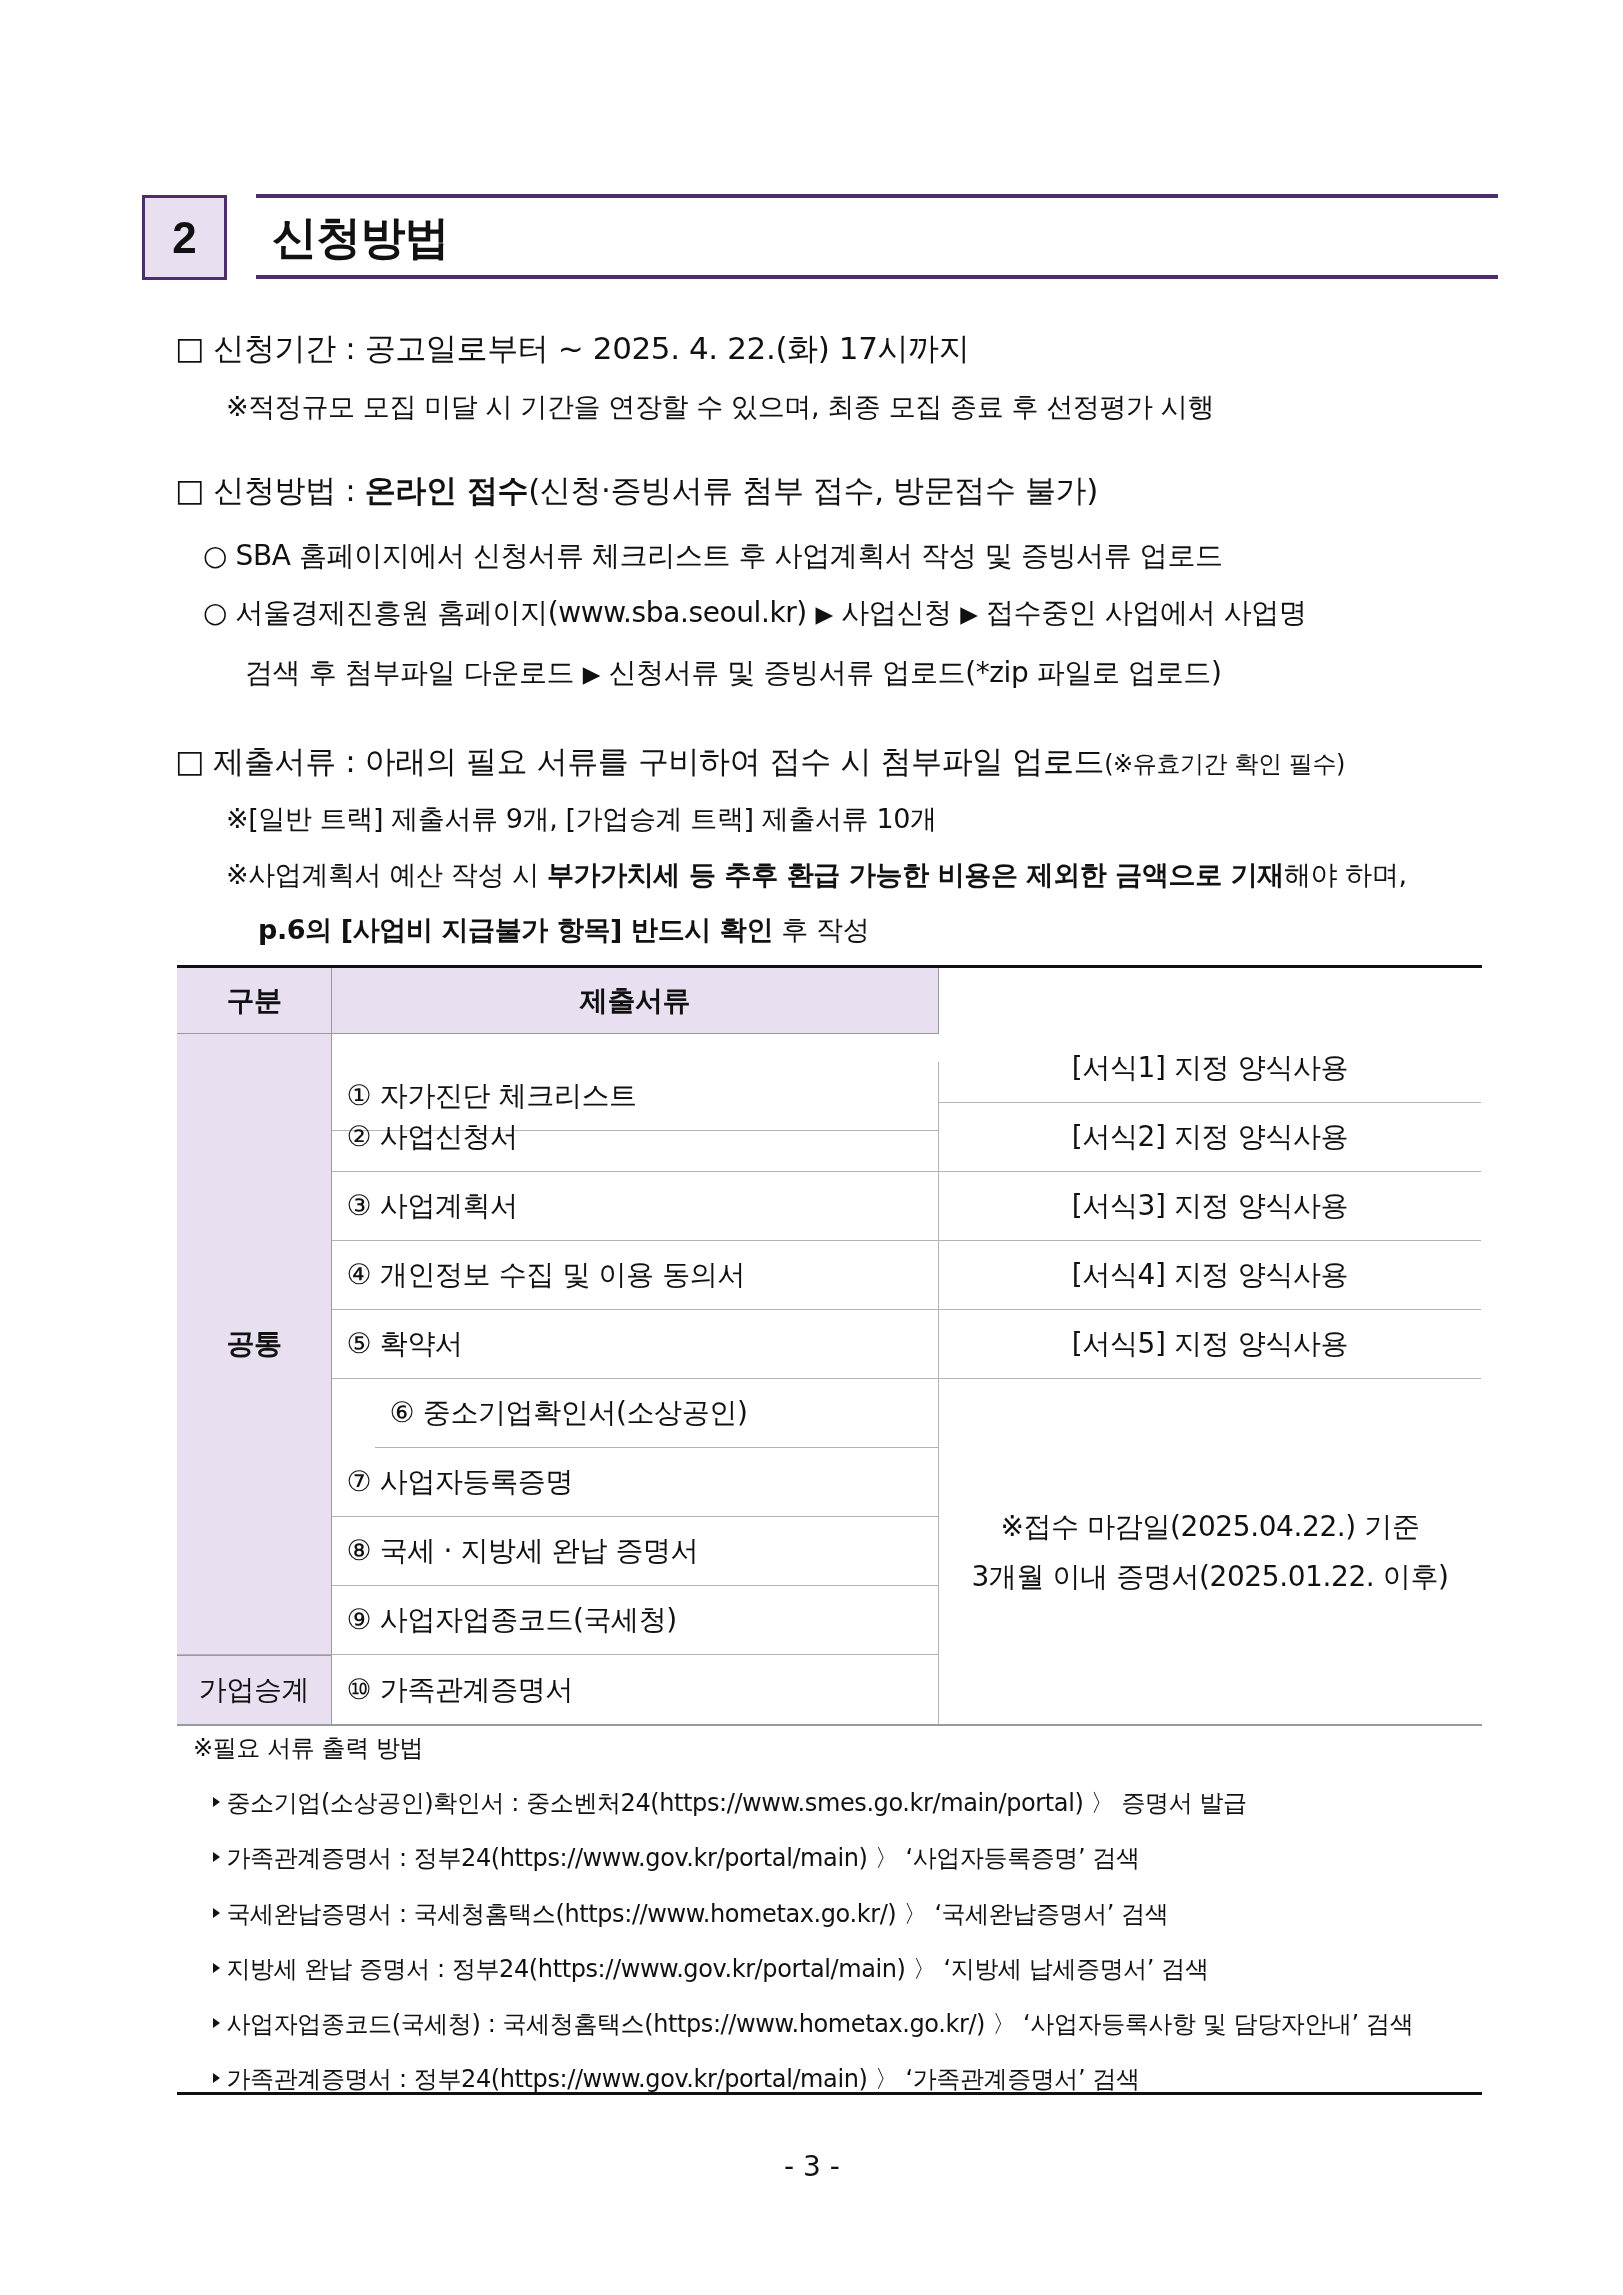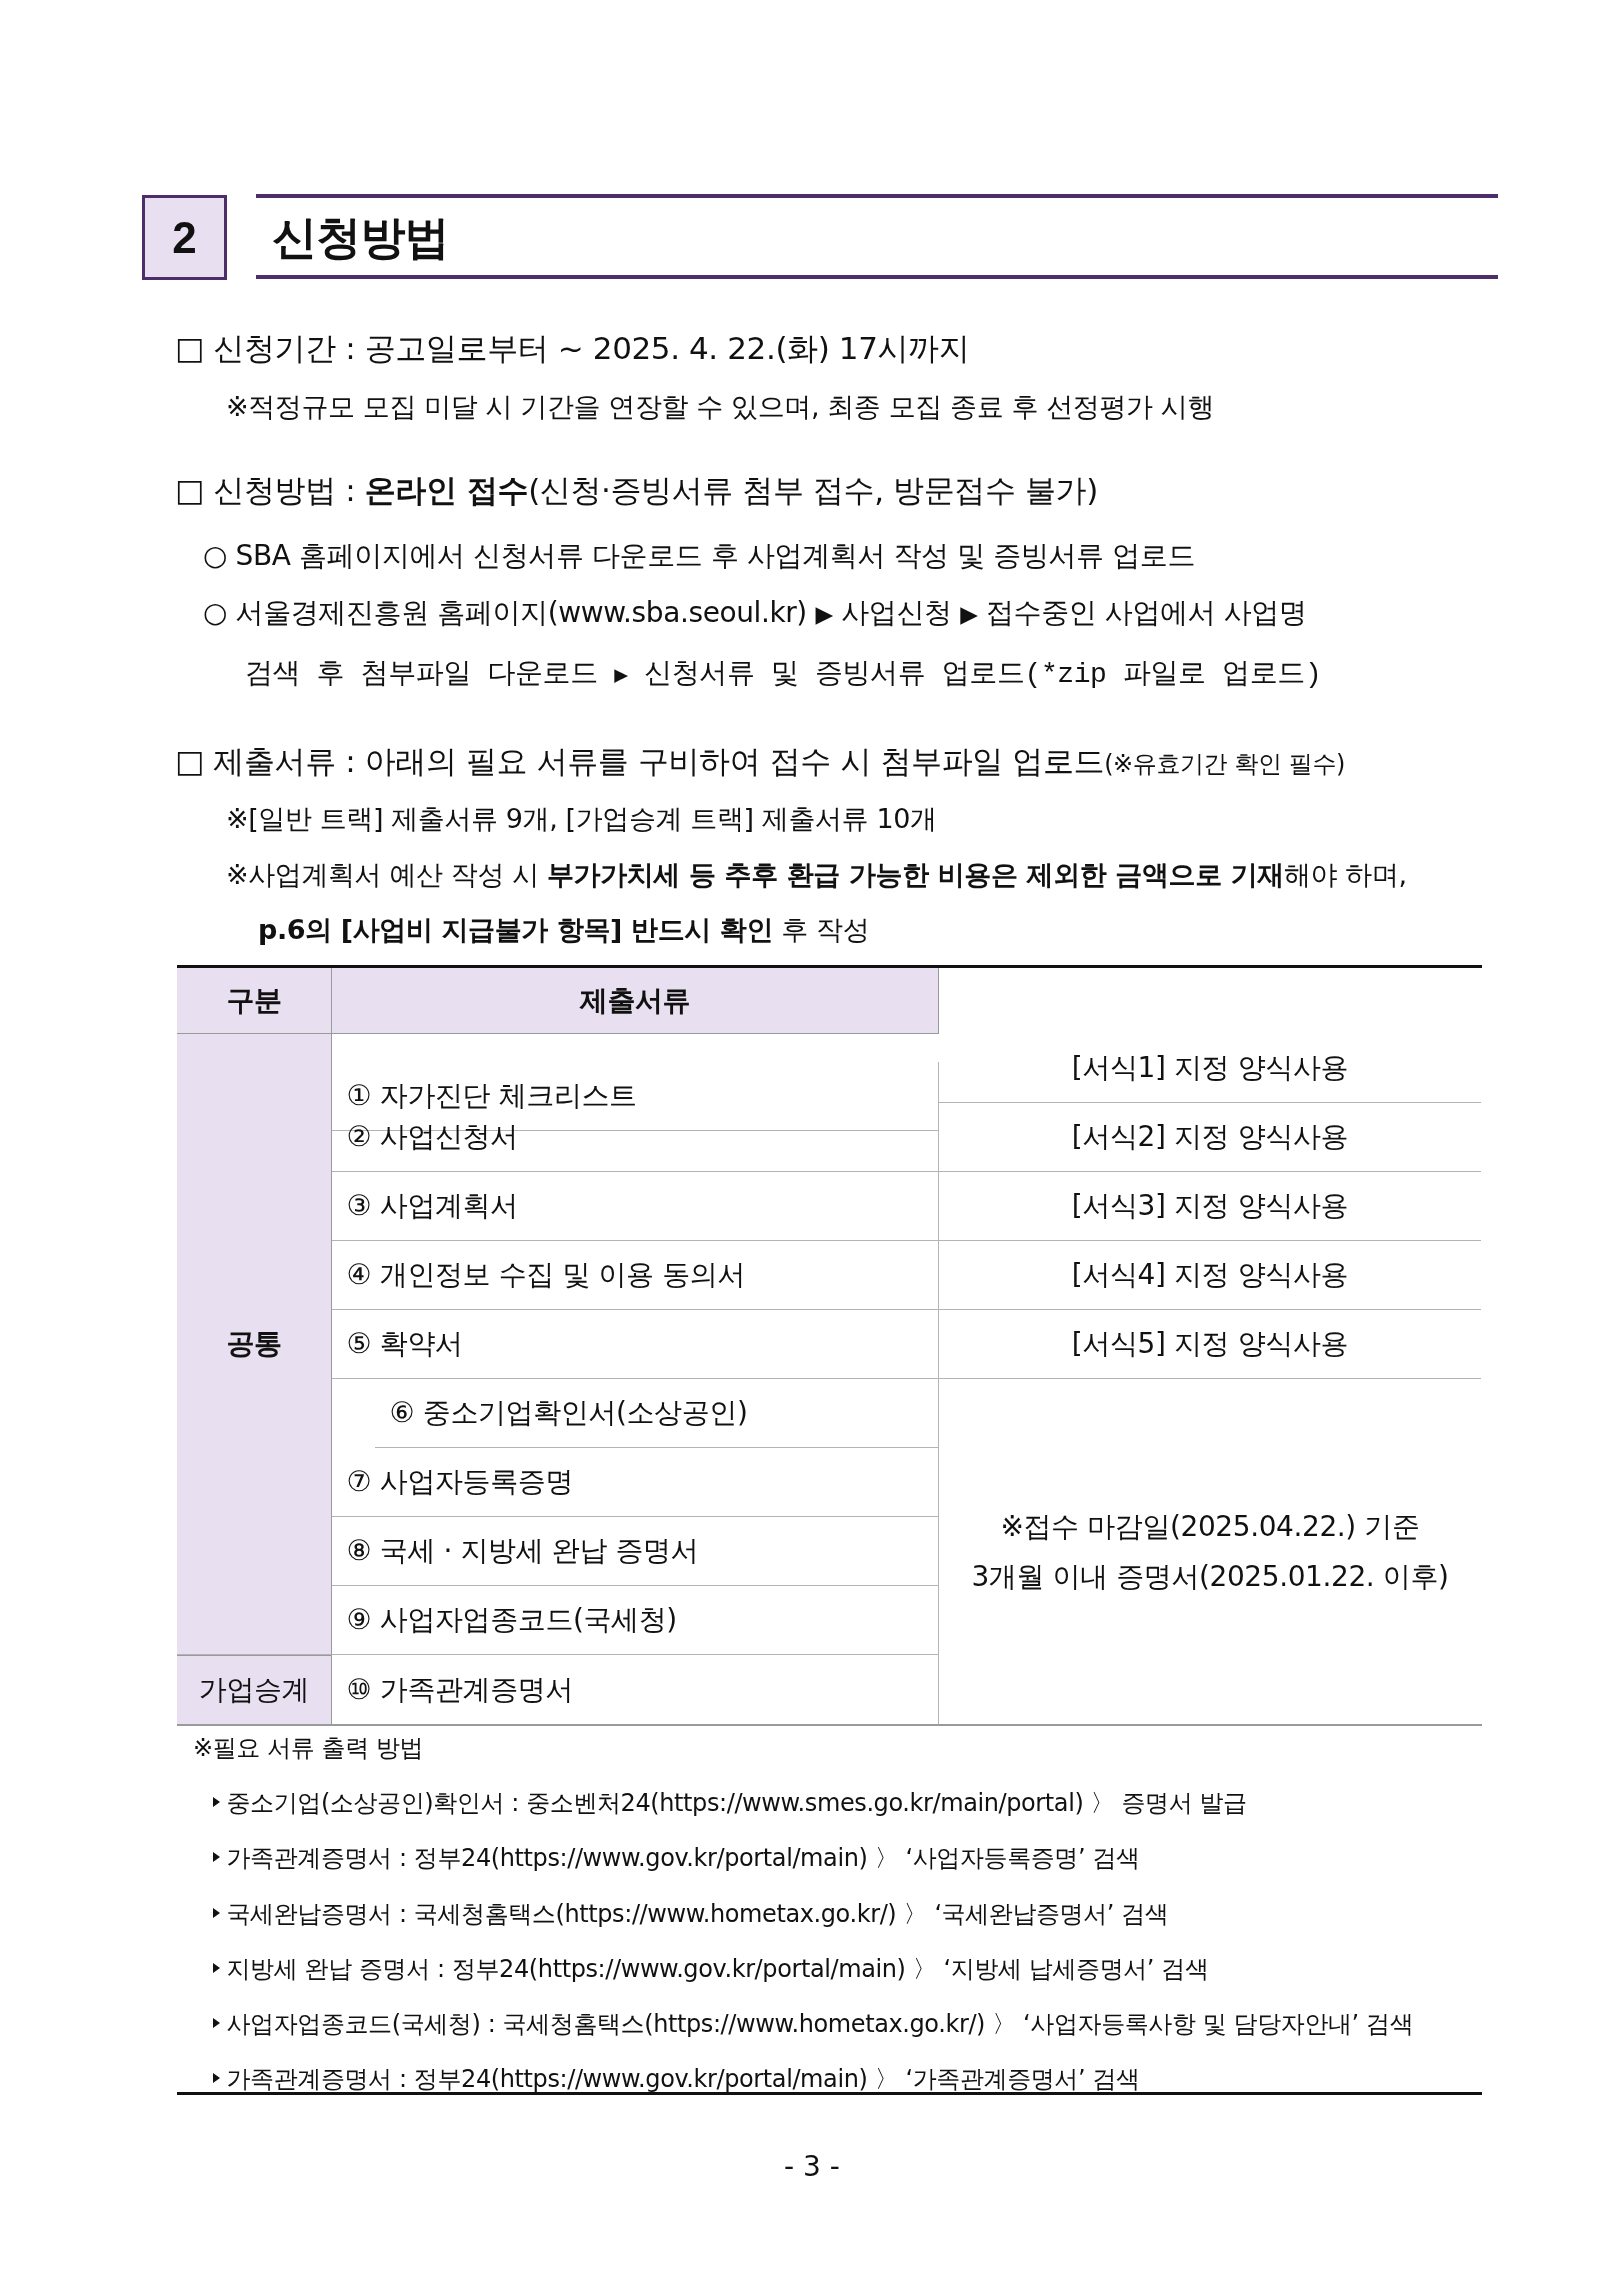--- a/index.html
+++ b/index.html
@@ -60,31 +60,31 @@
 <div class="abs l2" style="left:226px; top:389px;">※적정규모 모집 미달 시 기간을 연장할 수 있으며, 최종 모집 종료 후 선정평가 시행</div>
 
 <div class="abs l1" style="left:175px; top:470px;">
   <span>□</span>
   <span>신청방법</span>
   <span>:</span>
   <span class="b">온라인 접수</span><span>(신청·증빙서류 첨부 접수, 방문접수 불가)</span>
 </div>
 <div class="abs l3" style="left:203px; top:537px;">
   <span>○</span>
-  <span>SBA 홈페이지에서 신청서류 다운로드 후 사업계획서 작성 및 증빙서류 업로드</span>
+  <span>SBA 홈페이지에서 신청서류 체크리스트 후 사업계획서 작성 및 증빙서류 업로드</span>
 </div>
 <div class="abs l3" style="left:203px; top:594px;">
   <span>○</span>
   <span>서울경제진흥원 홈페이지(www.sba.seoul.kr)</span>
   <span class="arrow">▶</span>
   <span>사업신청</span>
   <span class="arrow">▶</span>
   <span>접수중인 사업에서 사업명</span>
 </div>
-<div class="abs l3" style="left:245px; top:654px;font-family:Liberation Mono, monospace;">
+<div class="abs l3" style="left:245px; top:654px;">
   <span>검색 후 첨부파일 다운로드</span>
   <span class="arrow">▶</span>
   <span>신청서류 및 증빙서류 업로드(*zip 파일로 업로드)</span>
 </div>
 
 <div class="abs l1" style="left:175px; top:741px;">
   <span>□</span>
   <span>제출서류</span>
   <span>:</span>
   <span>아래의 필요 서류를 구비하여 접수 시 첨부파일 업로드</span><span class="small">(※유효기간 확인 필수)</span>

